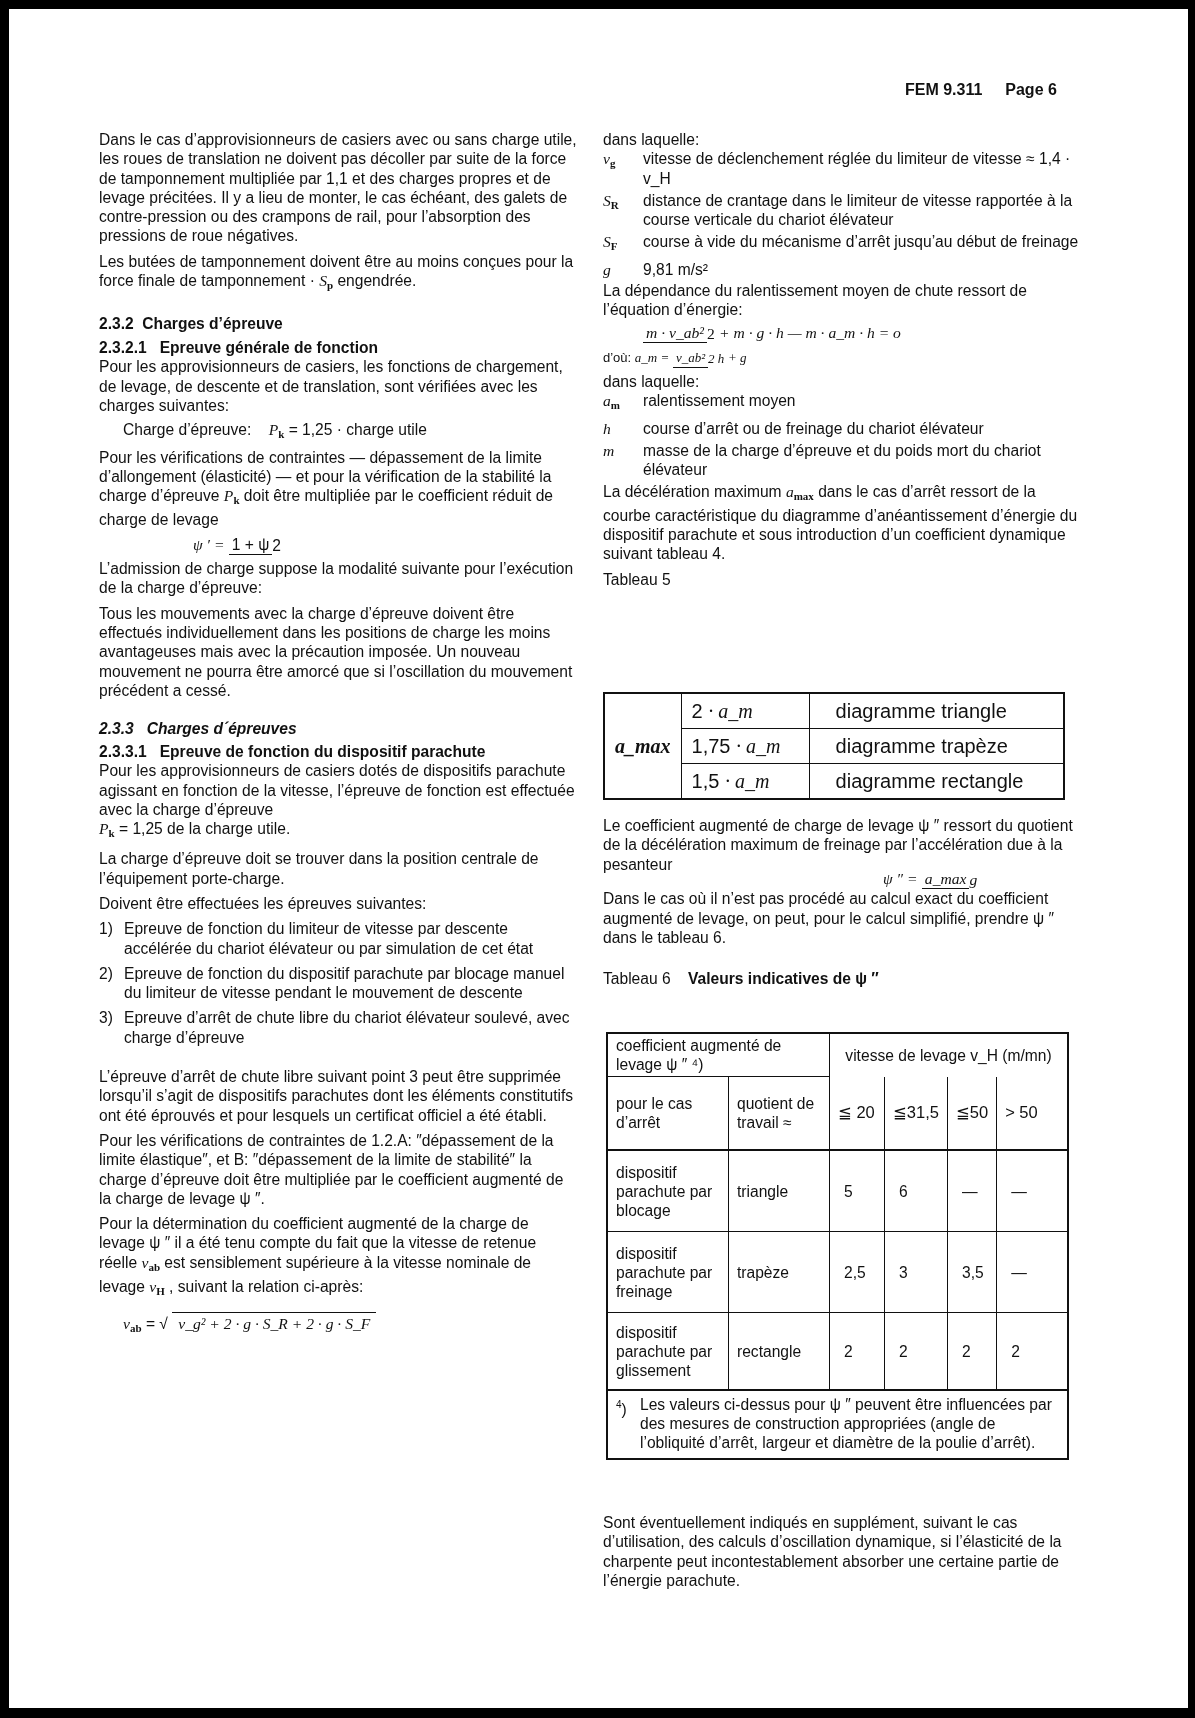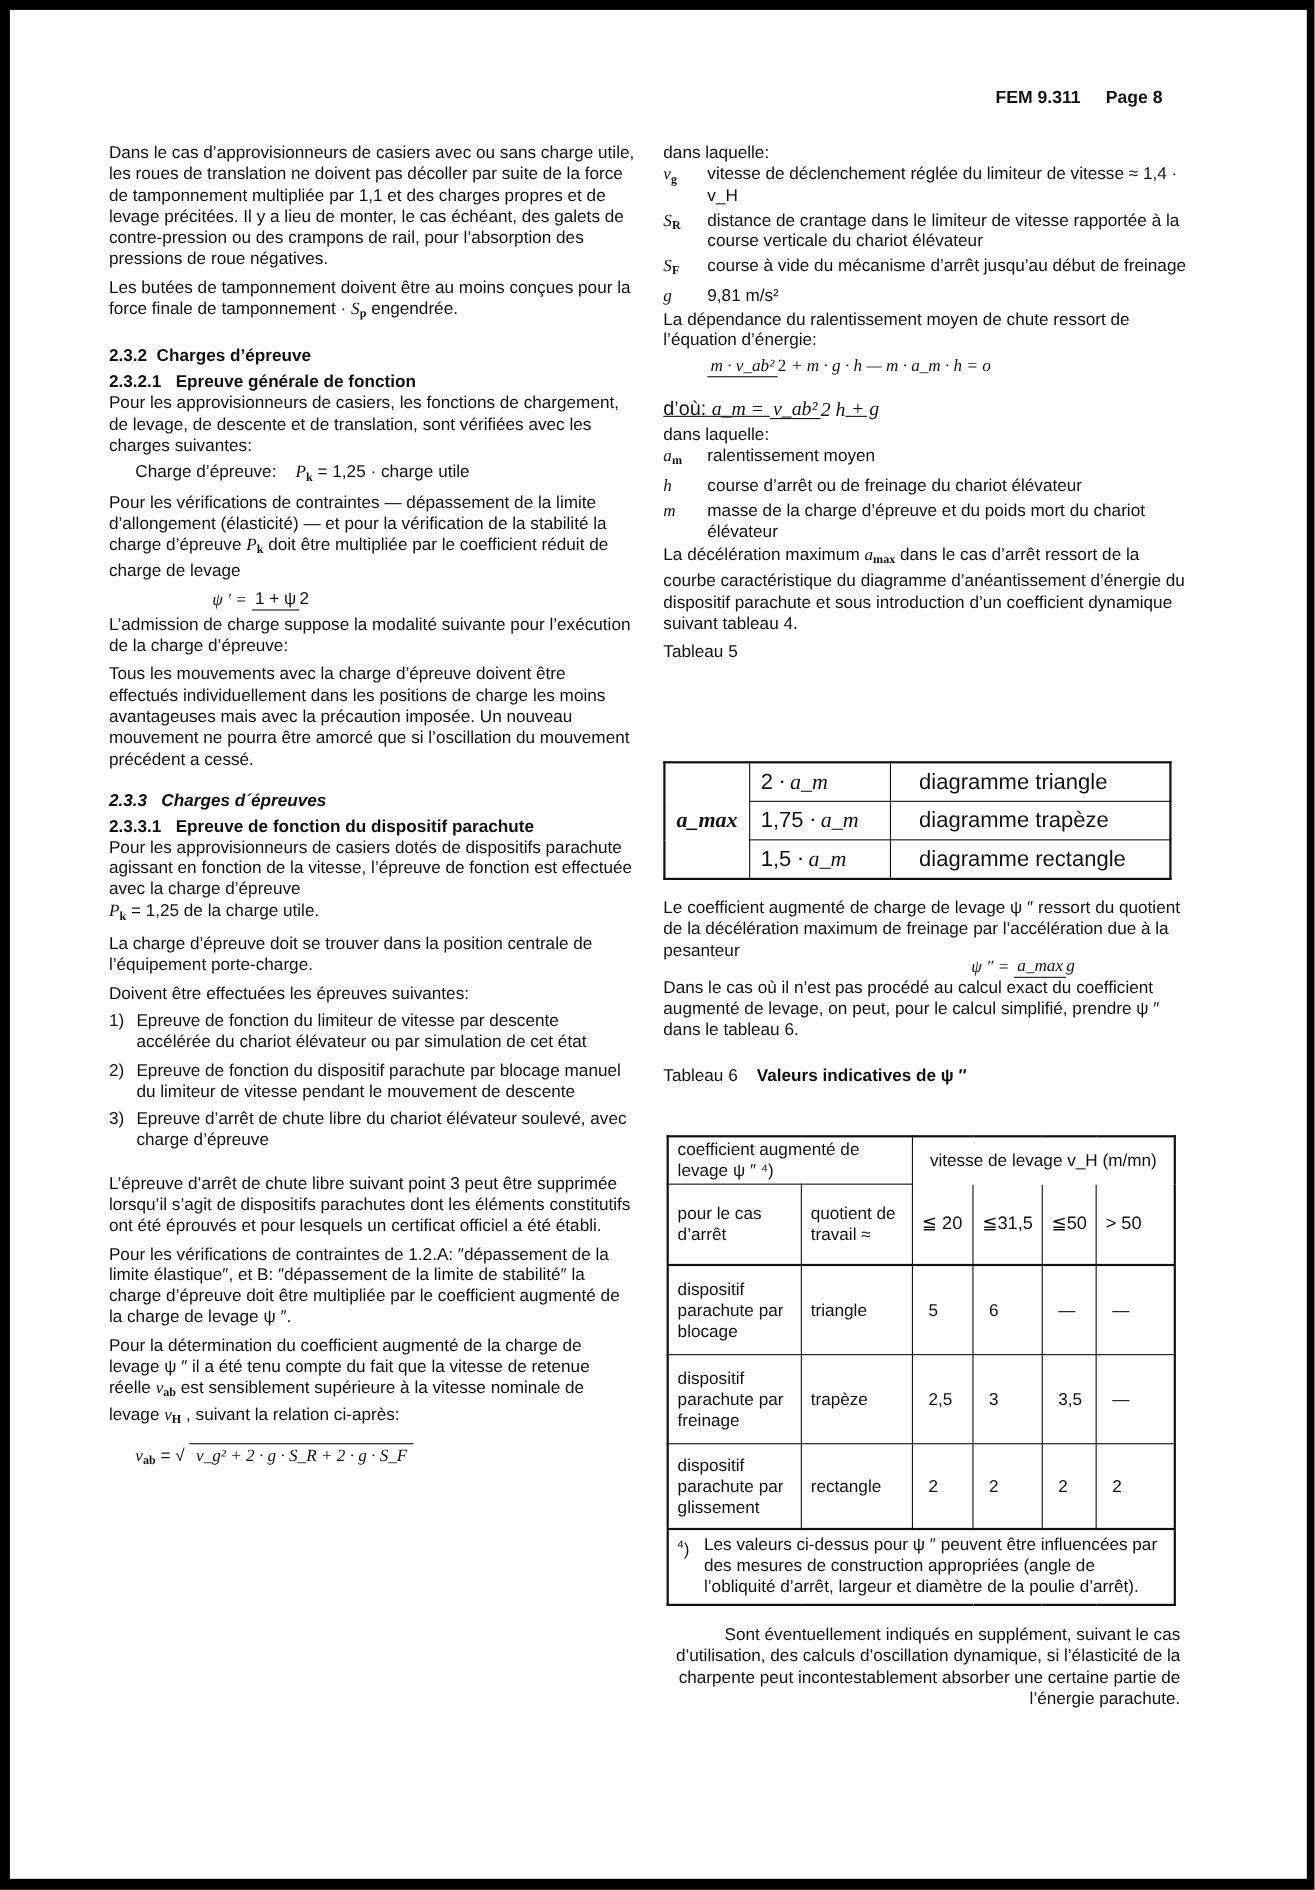--- a/index.html
+++ b/index.html
@@ -27,21 +27,21 @@
   .foot { font-size:12.6px; line-height:15px; }
 </style>
 </head>
 <body>
 
 <div class="page">
 
   <div class="abs" style="left:896px; top:72px; font-size:16px; font-weight:bold;">
     <span>FEM 9.311</span>
     <span style="display:inline-block;width:14px;"></span>
-    <span>Page 8</span>
+    <span>Page 6</span>
   </div>
 
   <div class="abs" style="left:90px; top:121px; width:478px;">
     <p class="p">Dans le cas d’approvisionneurs de casiers avec ou sans charge utile, les roues de translation ne doivent pas décoller par suite de la force de tamponnement multipliée par 1,1 et des charges propres et de levage précitées. Il y a lieu de monter, le cas échéant, des galets de contre-pression ou des crampons de rail, pour l’absorption des pressions de roue négatives.</p>
     <p class="p" style="margin-top:6px;">
       <span>Les butées de tamponnement doivent être au moins conçues pour la force finale de tamponnement · </span><span class="math">S</span><span class="sub">p</span><span> engendrée.</span>
     </p>
 
     <div class="h" style="margin-top:20px;">
       <span>2.3.2</span>&nbsp;&nbsp;<span>Charges d’épreuve</span>
@@ -126,21 +126,21 @@
         </div>
     </div>
     <p class="p" style="margin-top:2px;">La dépendance du ralentissement moyen de chute ressort de l’équation d’énergie:</p>
     <div style="margin:4px 0 0 40px; font-size:15.6px;">
       <span class="frac math">
           <span class="num">m · v_ab²</span>
           <span class="den" style="font-style:normal;">2</span>
         </span>
       <span class="math">+ m · g · h — m · a_m · h = o</span>
     </div>
-    <div style="margin-top:18px; font-size:18px;text-decoration:underline;">
+    <div style="margin-top:6px; font-size:13px;">
       <span>d’où:</span>
       <span class="math">a_m =</span>
       <span class="frac math">
           <span class="num">v_ab²</span>
           <span class="den">2 h</span>
         </span>
       <span class="math">+ g</span>
     </div>
     <p class="p" style="margin-top:4px;">dans laquelle:</p>
     <div class="deflist">
@@ -238,17 +238,17 @@
       <td colspan="6" class="foot" style="padding:4px 8px 6px 8px;">
         <div style="display:flex;">
               <span style="width:24px; flex:0 0 24px;"><span class="sup">4</span>)</span>
               <span>Les valeurs ci-dessus pour ψ ″ peuvent être influencées par des mesures de construction appropriées (angle de l’obliquité d’arrêt, largeur et diamètre de la poulie d’arrêt).</span>
             </div>
       </td>
     </tr>
   </tbody>
     </table>
 
-  <div class="abs" style="left:594px; top:1468px; width:470px;text-align:right;">
+  <div class="abs" style="left:594px; top:1504px; width:470px;">
     <p class="p">Sont éventuellement indiqués en supplément, suivant le cas d’utilisation, des calculs d’oscillation dynamique, si l’élasticité de la charpente peut incontestablement absorber une certaine partie de l’énergie parachute.</p>
   </div>
 
 </div>
 
 </body></html>

